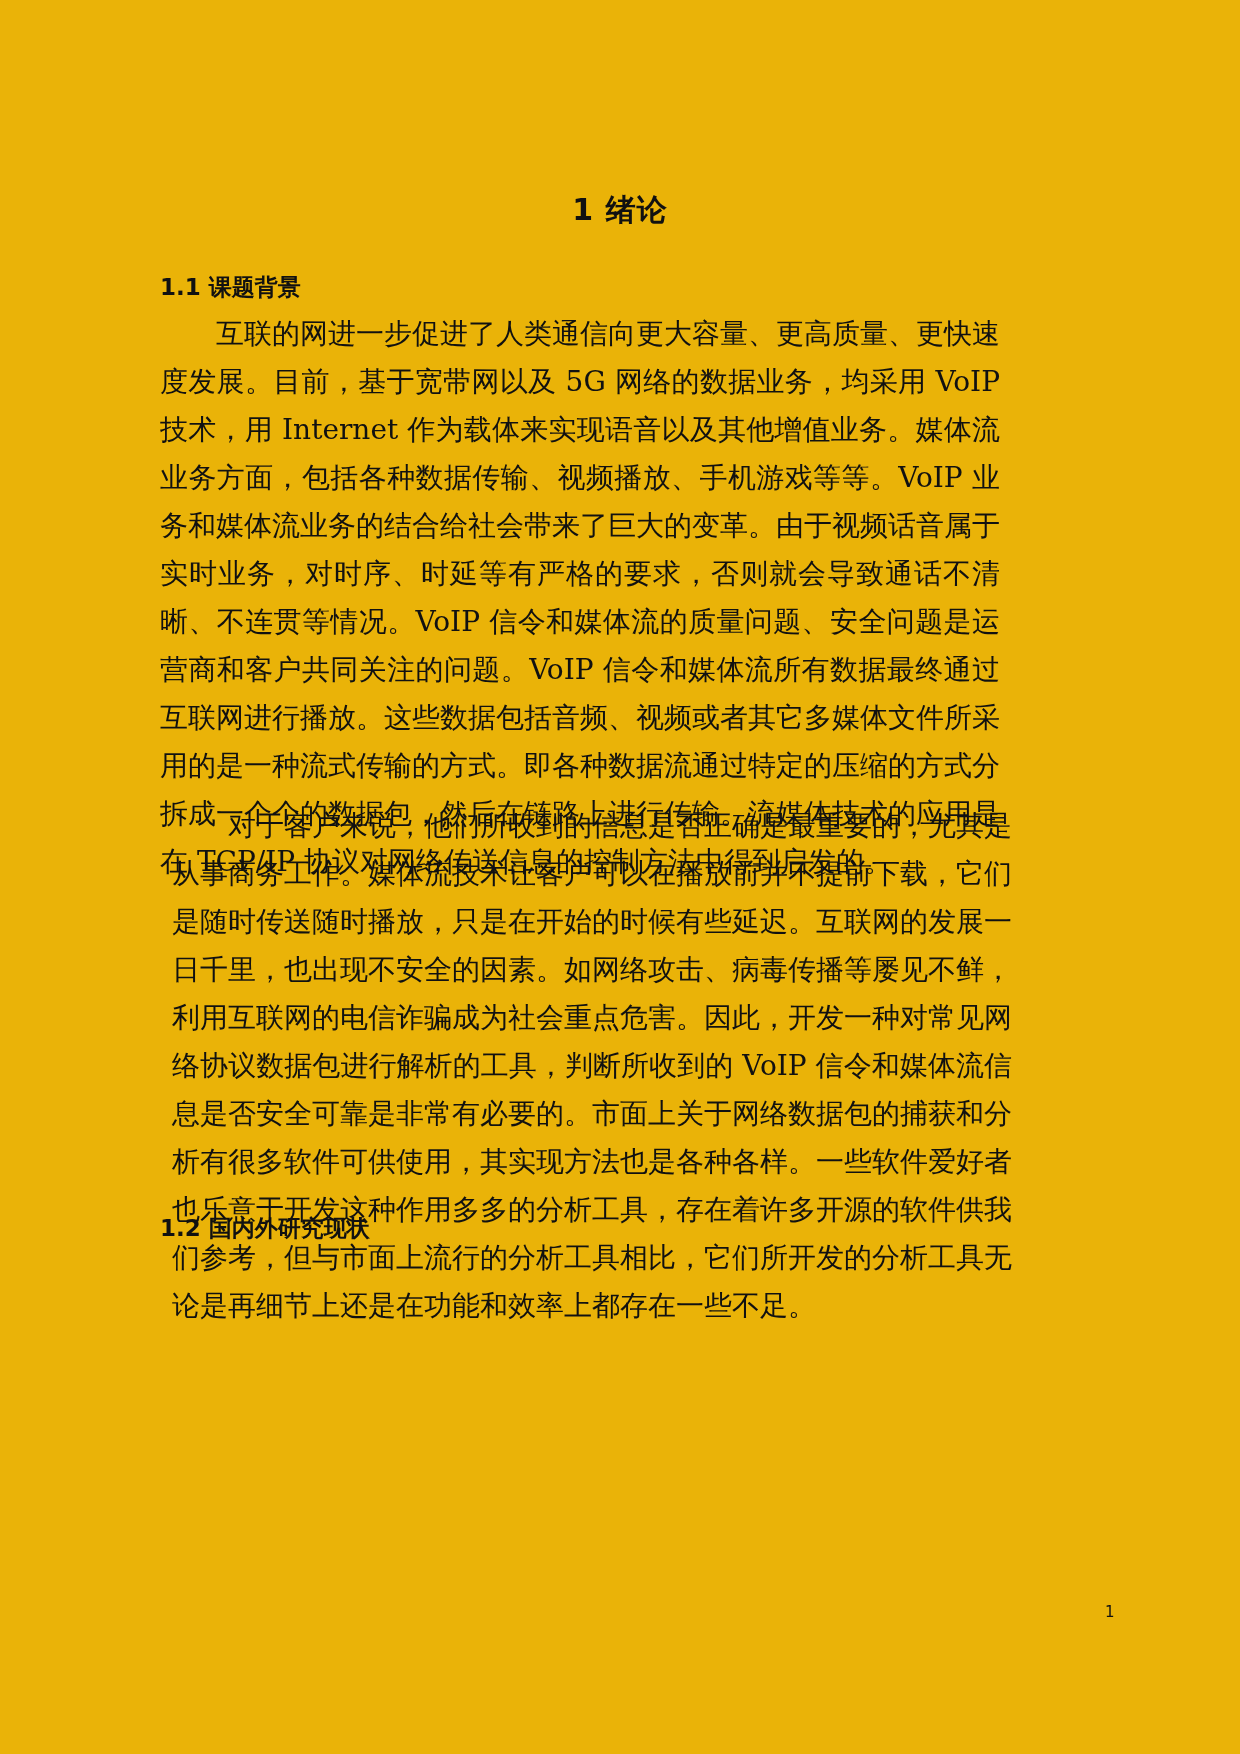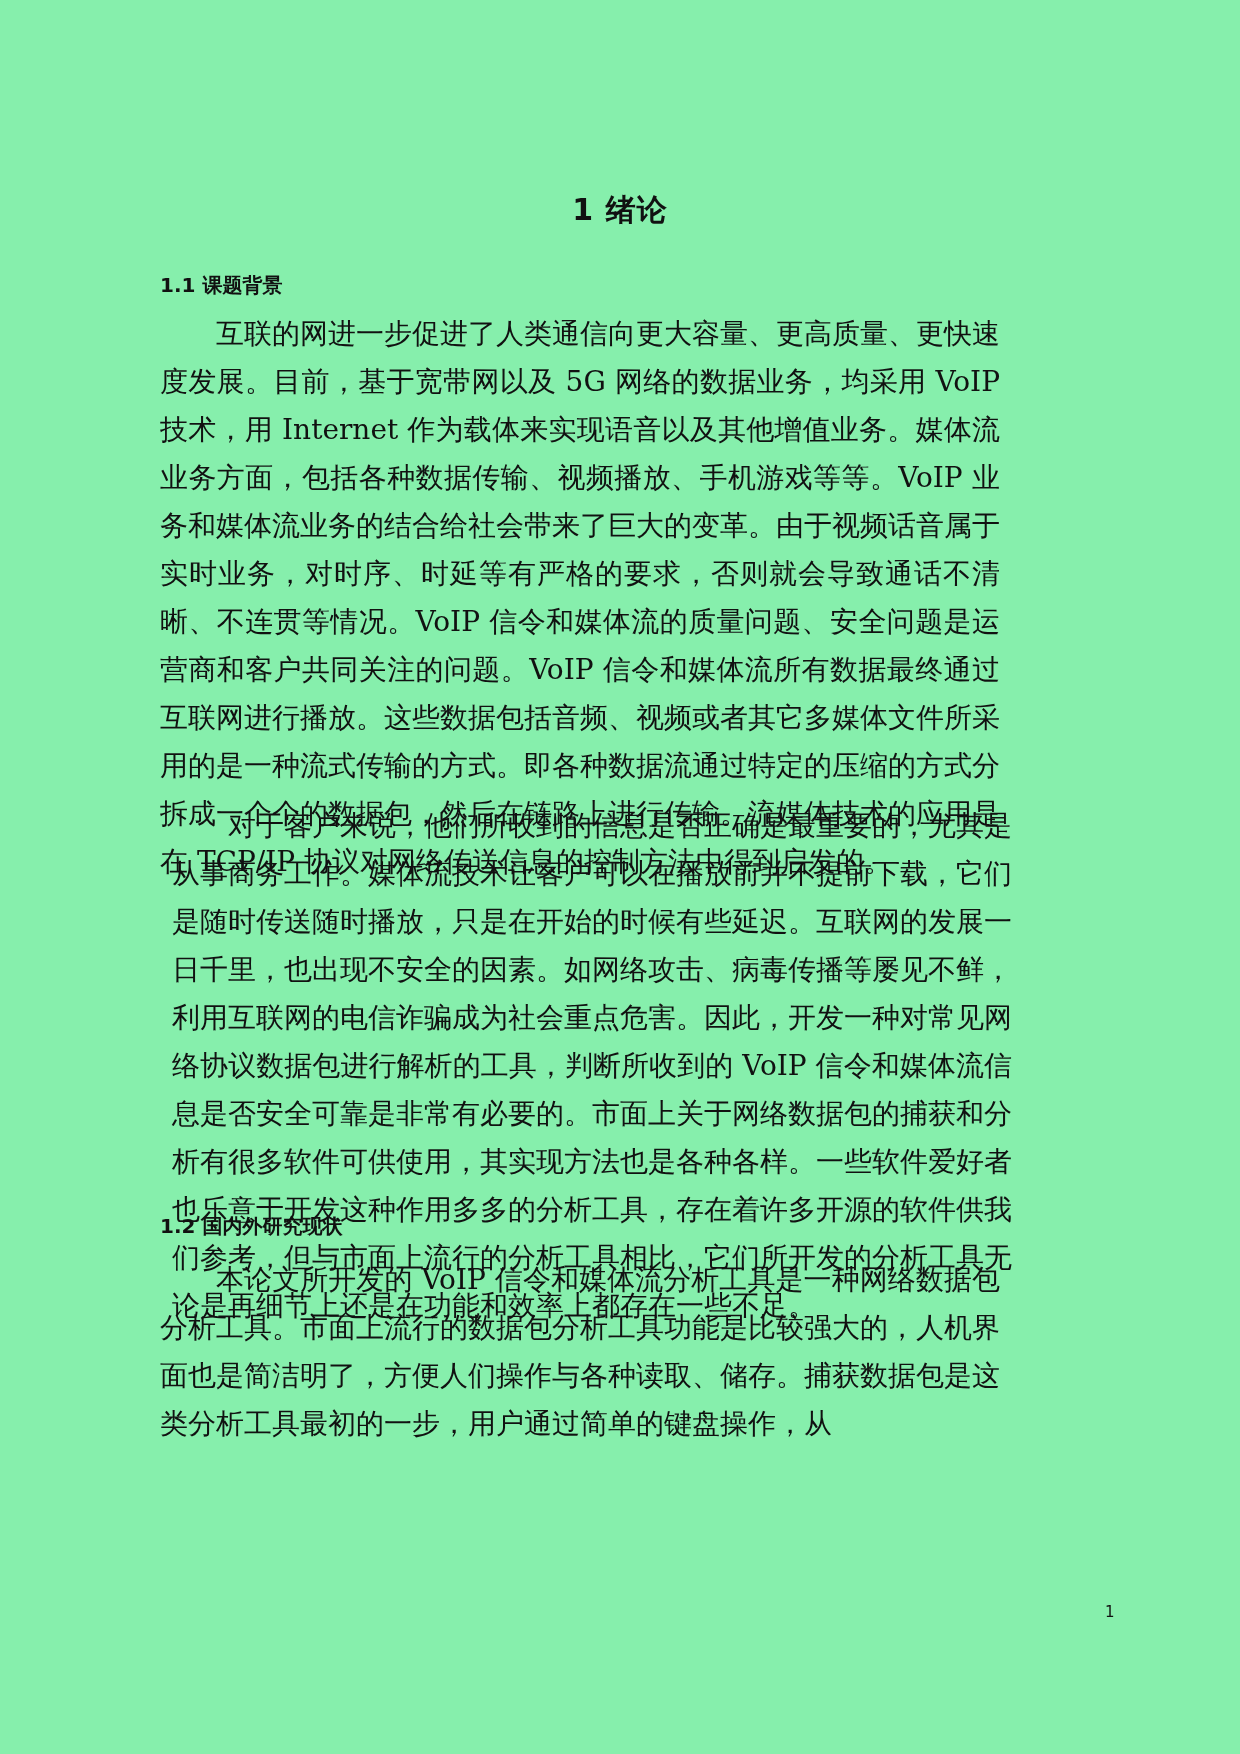--- a/index.html
+++ b/index.html
@@ -1,24 +1,24 @@
 <!DOCTYPE html>
 <html><head>
 <meta charset="utf-8">
 <style>
   html, body { margin: 0; padding: 0; background: #ffffff; }
   body { width: 1240px; height: 1754px; position: relative; overflow: hidden; color: #111; }
-  .page { position: absolute; left: 0; top: 0; width: 1240px; height: 1754px; background: #86efac; }
+  .page { position: absolute; left: 0; top: 0; width: 1240px; height: 1754px; background: #eab308; }
   .chapter-title {
     position: absolute; left: 0; width: 1240px; top: 190px; text-align: center;
     font-family: "DejaVu Sans", sans-serif; font-weight: bold; font-size: 30px; letter-spacing: 1px;
   }
   .section-heading {
     position: absolute; left: 160px;
-    font-family: "DejaVu Sans", sans-serif; font-weight: bold; font-size: 20px;
+    font-family: "DejaVu Sans", sans-serif; font-weight: bold; font-size: 23px;
   }
   .para {
     position: absolute; left: 160px; width: 840px;
     font-family: "DejaVu Serif", serif; font-size: 28px;
     line-height: 48px; text-align: justify; text-indent: 2em;
   }
   .page-number {
     position: absolute; left: 1105px; top: 1603px;
     font-family: "DejaVu Sans", sans-serif; font-size: 15px;
   }
@@ -30,16 +30,15 @@
   <div class="chapter-title">1 绪论</div>
 
   <div class="section-heading" style="top:272px;">1.1 课题背景</div>
 
   <p class="para" style="top:310px; margin:0;">互联的网进一步促进了人类通信向更大容量、更高质量、更快速度发展。目前，基于宽带网以及 5G 网络的数据业务，均采用 VoIP 技术，用 Internet 作为载体来实现语音以及其他增值业务。媒体流业务方面，包括各种数据传输、视频播放、手机游戏等等。VoIP 业务和媒体流业务的结合给社会带来了巨大的变革。由于视频话音属于实时业务，对时序、时延等有严格的要求，否则就会导致通话不清晰、不连贯等情况。VoIP 信令和媒体流的质量问题、安全问题是运营商和客户共同关注的问题。VoIP 信令和媒体流所有数据最终通过互联网进行播放。这些数据包括音频、视频或者其它多媒体文件所采用的是一种流式传输的方式。即各种数据流通过特定的压缩的方式分拆成一个个的数据包，然后在链路上进行传输。流媒体技术的应用是在 TCP/IP 协议对网络传送信息的控制方法中得到启发的。</p>
 
   <p class="para" style="top:790px; margin:12px;">对于客户来说，他们所收到的信息是否正确是最重要的，尤其是从事商务工作。媒体流技术让客户可以在播放前并不提前下载，它们是随时传送随时播放，只是在开始的时候有些延迟。互联网的发展一日千里，也出现不安全的因素。如网络攻击、病毒传播等屡见不鲜，利用互联网的电信诈骗成为社会重点危害。因此，开发一种对常见网络协议数据包进行解析的工具，判断所收到的 VoIP 信令和媒体流信息是否安全可靠是非常有必要的。市面上关于网络数据包的捕获和分析有很多软件可供使用，其实现方法也是各种各样。一些软件爱好者也乐意于开发这种作用多多的分析工具，存在着许多开源的软件供我们参考，但与市面上流行的分析工具相比，它们所开发的分析工具无论是再细节上还是在功能和效率上都存在一些不足。</p>
 
   <div class="section-heading" style="top:1213px;">1.2 国内外研究现状</div>
 
-  <p class="para" style="top:1256px; margin:0;">本论文所开发的 VoIP 信令和媒体流分析工具是一种网络数据包分析工具。市面上流行的数据包分析工具功能是比较强大的，人机界面也是简洁明了，方便人们操作与各种读取、储存。捕获数据包是这类分析工具最初的一步，用户通过简单的键盘操作，从</p>
 
   <div class="page-number">1</div>
 </div>
 
 </body></html>

